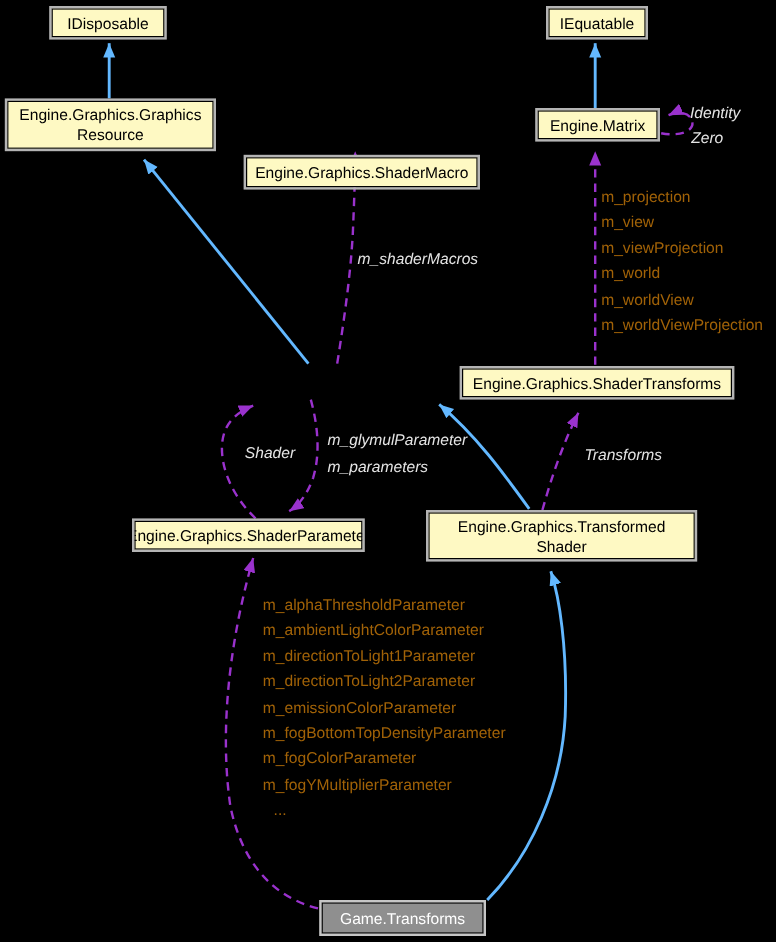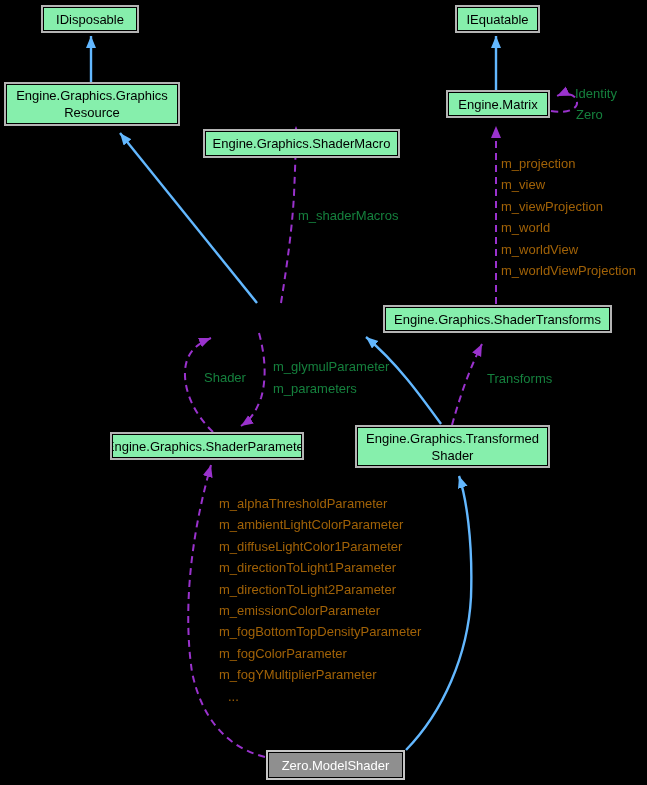--- a/index.html
+++ b/index.html
@@ -5,28 +5,28 @@
   html,body { margin:0; padding:0; background:#000; }
   #stage {
     position:relative; width:647px; height:785px; background:#000000;
     font-family:"Liberation Sans", sans-serif; overflow:hidden;
   }
   #edges { position:absolute; left:0; top:0; width:647px; height:785px; }
   .edge-blue { stroke:#63b8ff; stroke-width:2.4; fill:none; }
   .edge-purple { stroke:#9a32cd; stroke-width:2; fill:none; stroke-dasharray:7 5; }
   .node {
     position:absolute; box-sizing:border-box;
-    background:#86efac; border:1px solid #000000; outline:2px solid #b4b4b4;
+    background:#fef9c3; border:1px solid #000000; outline:2px solid #b4b4b4;
     color:#000000; font-size:13px; line-height:17px;
     display:flex; align-items:center; justify-content:center;
     text-align:center; white-space:pre-line;
   }
   .node.focus { background:#8f8f8f; color:#ffffff; outline-color:#c6c6c6; }
   .elabel {
-    position:absolute; color:#15803d; font-size:13px; line-height:14px; white-space:pre;
+    position:absolute; color:#e5e5e5; font-size:13px; line-height:14px; white-space:pre;font-style:italic;
   }
   .elist { position:absolute; display:flex; flex-direction:column; }
   .elist span { display:block; height:21.4px; line-height:21.4px; color:#a16207; font-size:13px; white-space:pre; }
 </style>
 </head>
 <body>
 
 <div id="stage">
 
   <svg id="edges" viewBox="0 0 647 785" xmlns="http://www.w3.org/2000/svg">
@@ -63,24 +63,24 @@
 
   <div class="node" style="left:457px; top:7px; width:81px; height:24px;">IEquatable</div>
 
   <div class="node" style="left:448px; top:92px; width:100px; height:24px;">Engine.Matrix</div>
 
 
   <div class="node" style="left:385px; top:307px; width:225px; height:24px;">Engine.Graphics.ShaderTransforms</div>
 
   <div class="node" style="left:112px; top:434px; width:190px; height:24px;">Engine.Graphics.ShaderParameter</div>
 
-  <div class="node" style="left:357px; top:427px; width:191px; height:39px;">Engine.Graphics.Transformed
+  <div class="node" style="left:357px; top:427px; width:222px; height:39px;">Engine.Graphics.Transformed
 Shader</div>
 
-  <div class="node focus" style="left:268px; top:752px; width:135px; height:26px;">Zero.ModelShader</div>
+  <div class="node focus" style="left:268px; top:752px; width:135px; height:26px;">Game.Transforms</div>
 
   <div class="elabel" style="left:575px; top:87px;">Identity</div>
   <div class="elabel" style="left:576px; top:108px;">Zero</div>
 
   <div class="elist" style="left:501px; top:153px;">
     <span>m_projection</span>
     <span>m_view</span>
     <span>m_viewProjection</span>
     <span>m_world</span>
     <span>m_worldView</span>
@@ -93,21 +93,20 @@
 
   <div class="elabel" style="left:273px; top:360px;">m_glymulParameter</div>
 
   <div class="elabel" style="left:273px; top:382px;">m_parameters</div>
 
   <div class="elabel" style="left:487px; top:372px;">Transforms</div>
 
   <div class="elist" style="left:219px; top:493px;">
     <span>m_alphaThresholdParameter</span>
     <span>m_ambientLightColorParameter</span>
-    <span>m_diffuseLightColor1Parameter</span>
     <span>m_directionToLight1Parameter</span>
     <span>m_directionToLight2Parameter</span>
     <span>m_emissionColorParameter</span>
     <span>m_fogBottomTopDensityParameter</span>
     <span>m_fogColorParameter</span>
     <span>m_fogYMultiplierParameter</span>
     <span style="padding-left:9px;">...</span>
   </div>
 
 </div>

